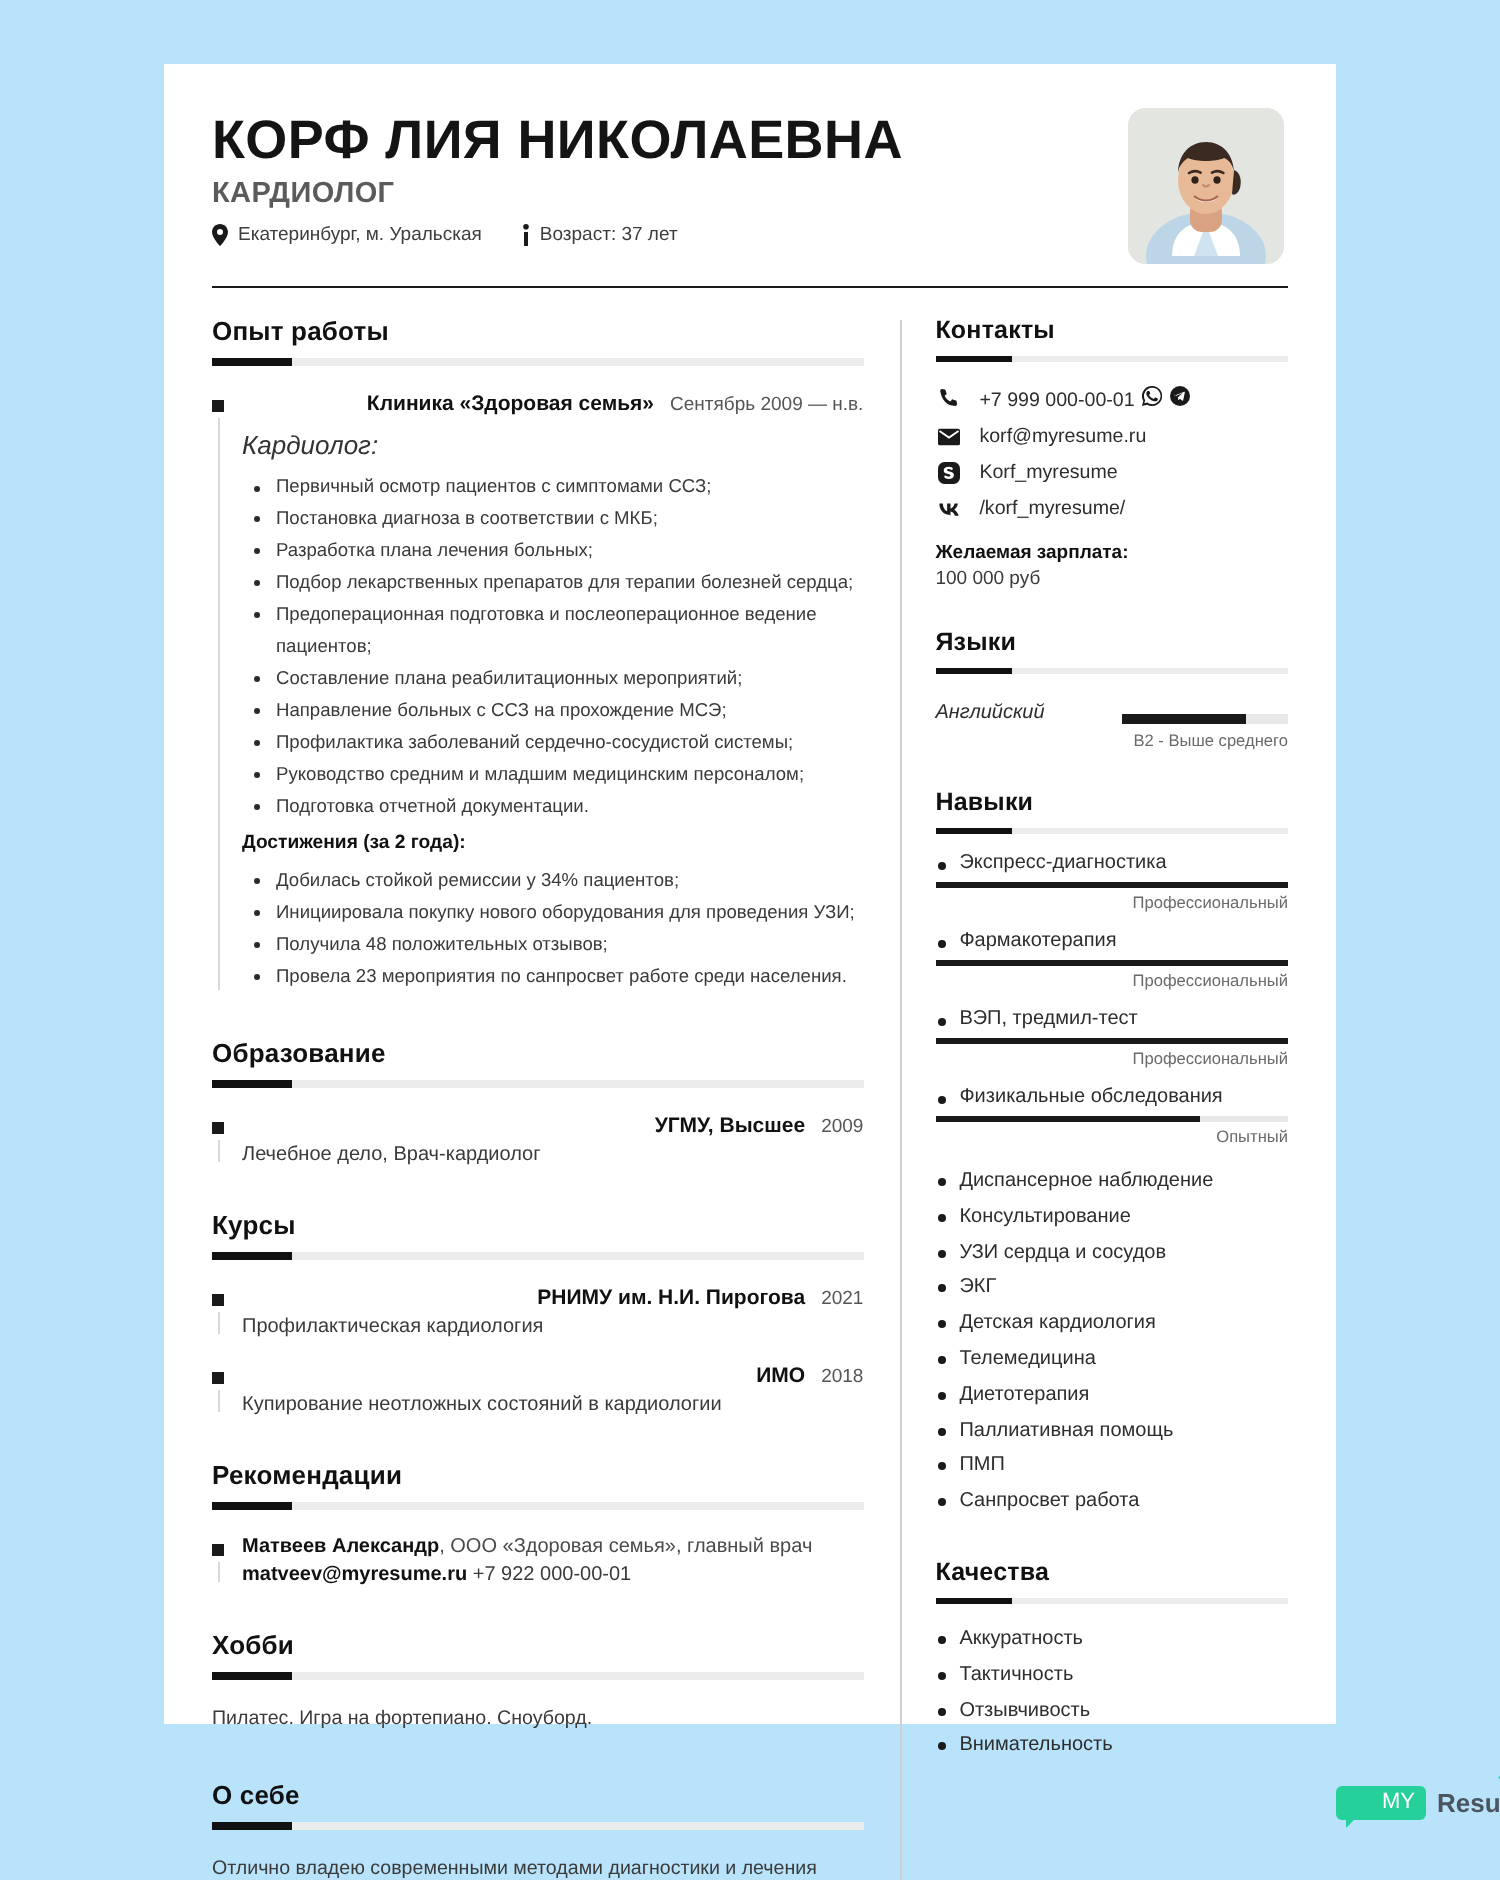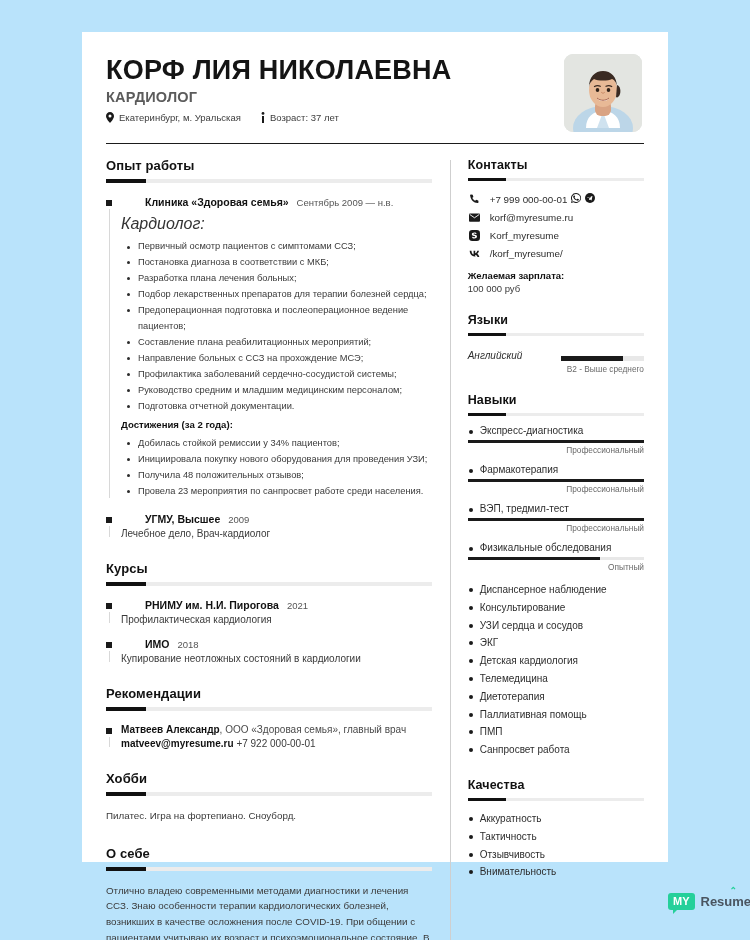--- a/index.html
+++ b/index.html
@@ -60,24 +60,24 @@
   
   .entry { position: relative; padding-left: 15px; margin-top: 13px; }
   .entry::before {
     content: ""; position: absolute; left: 0; top: 4px;
     width: 6px; height: 6px; background: #1a1a1a;
   }
   .entry::after {
     content: ""; position: absolute; left: 2.5px; top: 13px; bottom: 2px;
     width: 1px; background: #d8d8d8;
   }
-  .entry-head { display: flex; justify-content: flex-start; align-items: baseline; padding-left: 24px; }
+  .entry-head { display: flex; justify-content: flex-end; align-items: baseline; padding-left: 24px; }
   .entry-title { font-size: 10.5px; font-weight: bold; color: #111; }
   .entry-date { font-size: 9.5px; color: #555; white-space: nowrap; padding-left: 8px; }
-  .entry-sub { font-size: 16px; color: #333; font-style: italic; margin-top: 7px; }
+  .entry-sub { font-size: 13px; color: #333; font-style: italic; margin-top: 7px; }
   .entry-plain { font-size: 10px; color: #3a3a3a; margin-top: 3px; }
   .bullets { list-style: none; margin-top: 6px; }
   .bullets li {
     position: relative; padding-left: 17px;
     font-size: 9.3px; color: #3a3a3a; line-height: 1.72;
   }
   .bullets li::before {
     content: ""; position: absolute; left: 6px; top: 6.5px;
     width: 3px; height: 3px; border-radius: 50%; background: #2b2b2b;
   }
@@ -123,21 +123,21 @@
   }
   .plain-list li::before {
     content: ""; position: absolute; left: 1px; top: 7px;
     width: 4px; height: 4px; border-radius: 50%; background: #1a1a1a;
   }
 
   
   .logo { position: absolute; left: 668px; top: 893px; display: flex; align-items: center; gap: 6px; }
   .logo-badge {
     position: relative; background: #25d09a; color: #fff;
-    font-size: 11px; font-weight: bold; padding: 3px 5px 3px 5px;
+    font-size: 11px; font-weight: normal; padding: 3px 5px 3px 23px;
     border-radius: 3px; line-height: 1;
   }
   .logo-badge::after {
     content: ""; position: absolute; left: 5px; bottom: -4px;
     border-left: 4px solid #25d09a; border-bottom: 4px solid transparent;
   }
   .logo-word { font-size: 13px; font-weight: bold; color: #4a5560; position: relative; }
   .logo-word::after {
     content: "⌄"; position: absolute; left: 29px; top: -9px;
     font-size: 9px; color: #25d09a; transform: scaleY(-1);
@@ -221,20 +221,24 @@
           </ul>
         <div class="ach-title">Достижения (за 2 года):</div>
         <ul class="bullets" id="achievements">
             <li>Добилась стойкой ремиссии у 34% пациентов;</li>
             <li>Инициировала покупку нового оборудования для проведения УЗИ;</li>
             <li>Получила 48 положительных отзывов;</li>
             <li>Провела 23 мероприятия по санпросвет работе среди населения.</li>
           </ul>
       </div>
 
+      <div class="sec gap-lg">
+        <div class="sec-title">Образование</div>
+        <div class="sec-rule"></div>
+      </div>
       <div id="education-list">
           <div class="entry">
             <div class="entry-head">
               <div class="entry-title">УГМУ, Высшее</div>
               <div class="entry-date">2009</div>
             </div>
             <div class="entry-plain">Лечебное дело, Врач-кардиолог</div>
           </div>
         </div>
 

